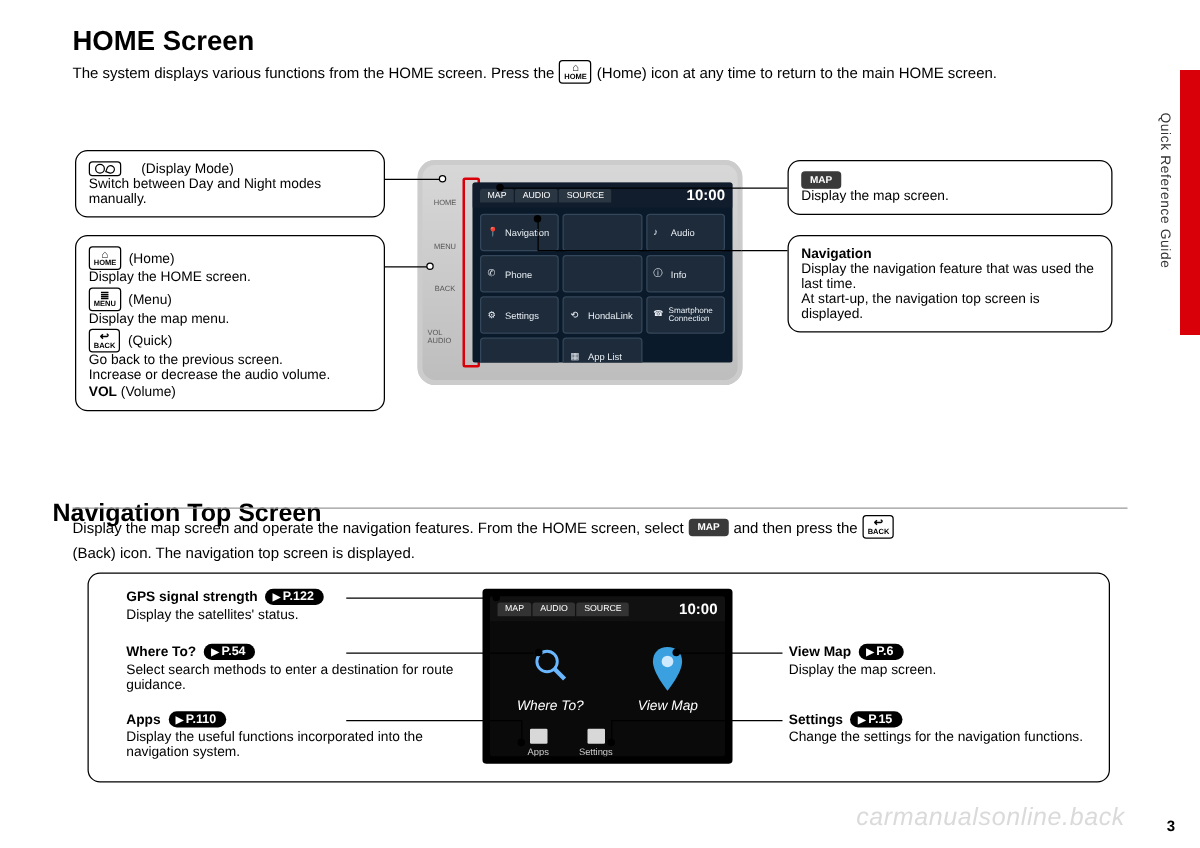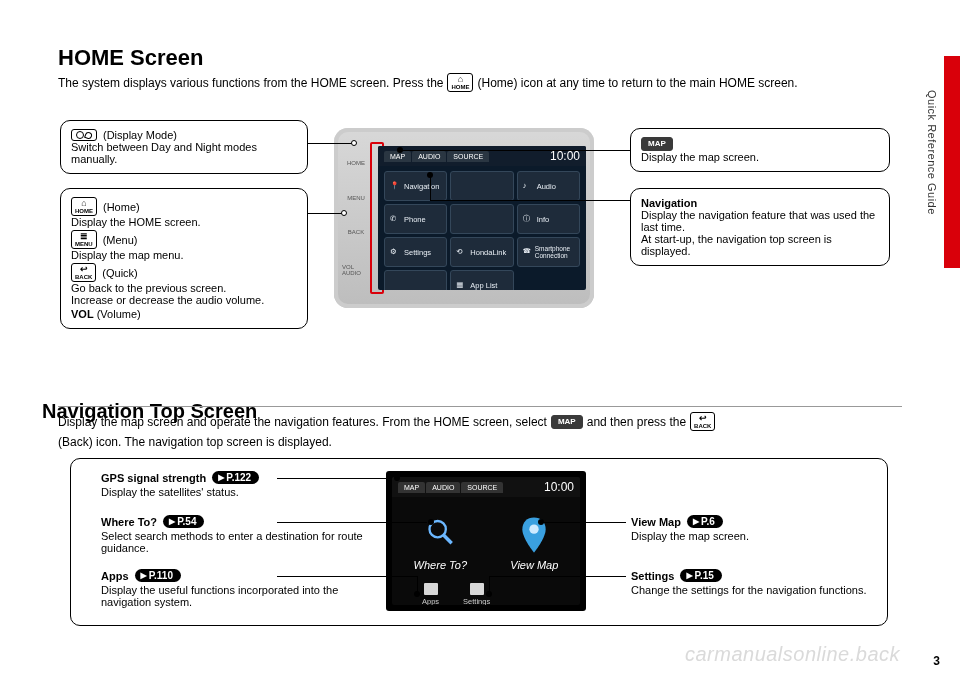--- a/index.html
+++ b/index.html
@@ -1,38 +1,38 @@
 <!DOCTYPE html>
 <html><head>
 <meta charset="utf-8">
 <style>
   * { box-sizing: border-box; margin: 0; padding: 0; }
   body { width: 960px; height: 678px; font-family: Arial, Helvetica, sans-serif; background: #fff; position: relative; color: #000; }
-  .page { position: absolute; inset: 0; padding: 45px 58px 18px 58px; }
+  .page { position: absolute; inset: 0; padding: 20px 58px 18px 58px; }
   .thumb-tab { position: absolute; right: 0; top: 56px; width: 16px; height: 212px; background: #d9000a; }
   .side-label { position: absolute; right: 22px; top: 90px; writing-mode: vertical-rl; font-size: 11px; color: #333; letter-spacing: .5px; }
   h1 { font-size: 22px; font-weight: 700; margin-bottom: 2px; }
   h2 { font-size: 20px; font-weight: 700; margin: 30px 0 4px 0; }
   .intro { font-size: 12px; display: flex; align-items: center; gap: 4px; flex-wrap: wrap; }
   .hr { border: 0; border-top: 1px solid #999; margin: 6px 0 14px 0; }
   .icon-btn { display: inline-flex; align-items: center; justify-content: center; border: 1px solid #000; border-radius: 3px; background: #fff; font-size: 8px; font-weight: 700; padding: 1px 3px; line-height: 1; flex-direction: column; }
   .icon-btn.dark { background: #3a3a3a; color: #fff; border-color: #3a3a3a; }
   .icon-btn .m { font-size: 9px; }
   .icon-btn .s { font-size: 6px; }
   .icon-wide { padding: 2px 6px; }
   .callout { border: 1.5px solid #000; border-radius: 10px; padding: 8px 10px; background: #fff; font-size: 11px; position: absolute; }
   .callout b { font-weight: 700; }
   .device { position: absolute; width: 260px; height: 180px; background: linear-gradient(180deg,#d8d8d8,#bdbdbd); border-radius: 14px; box-shadow: inset 0 0 0 4px #ccc; }
   .screen { position: absolute; left: 44px; right: 8px; top: 18px; bottom: 18px; background: #0b1a2a; color: #fff; border-radius: 2px; overflow: hidden; font-size: 9px; }
   .red-outline { position: absolute; left: 36px; top: 14px; bottom: 14px; width: 14px; border: 2px solid #d9000a; border-radius: 2px; }
   .left-strip { position: absolute; left: 8px; top: 18px; bottom: 18px; width: 28px; display: flex; flex-direction: column; align-items: center; justify-content: space-around; font-size: 6px; color: #555; }
   .screen-top { display: flex; justify-content: space-between; align-items: center; background: #111d2c; padding: 3px 6px; font-size: 9px; }
   .tabs { display: flex; gap: 1px; font-size: 7px; }
   .tab { background: #2a3642; padding: 2px 6px; border-radius: 2px 2px 0 0; }
-  .clock { font-weight: 400; font-size: 12px; text-align: right; }
+  .clock { font-weight: 700; font-size: 12px; text-align: right; }
   .grid { display: grid; grid-template-columns: 1fr 1fr 1fr; gap: 3px; padding: 5px 6px; }
   .tile { background: #1e2b3a; border: 1px solid #34475a; border-radius: 3px; height: 30px; display: flex; align-items: center; gap: 4px; padding: 0 5px; font-size: 7.5px; color: #e8eef4; }
   .tile .ic { width: 10px; height: 10px; display: inline-block; }
   
   .screen2 { position: absolute; left: 6px; right: 6px; top: 6px; bottom: 6px; background: #0a0a0a; color: #fff; border-radius: 2px; overflow: hidden; }
   .bigrow { display: flex; justify-content: space-around; align-items: center; height: 78px; margin-top: 8px; }
   .big { display: flex; flex-direction: column; align-items: center; font-size: 11px; font-style: italic; gap: 6px; }
   .pin { width: 28px; height: 36px; }
   .smallrow { display: flex; justify-content: flex-start; gap: 24px; padding-left: 30px; font-size: 7.5px; color: #ccc; }
   .smalli { display: flex; flex-direction: column; align-items: center; gap: 2px; }
@@ -63,21 +63,21 @@
   <div class="intro">
     <span>The system displays various functions from the HOME screen. Press the</span>
     <span class="icon-btn">
       <span class="m">⌂</span>
       <span class="s">HOME</span>
     </span>
     <span>(Home) icon at any time to return to the main HOME screen.</span>
   </div>
 
   <div class="callout" style="left:60px; top:120px; width:248px;">
-    <div style="display:flex;align-items:center;gap:6px;">
+    <div style="display:flex;align-items:center;gap:16px;">
       <span class="display-mode-icon">
           <span class="sun"></span>
           <span class="moon"></span>
         </span>
       <span>(Display Mode)</span>
     </div>
     <div>Switch between Day and Night modes manually.</div>
   </div>
 
   <div class="callout" style="left:60px; top:188px; width:248px;">

